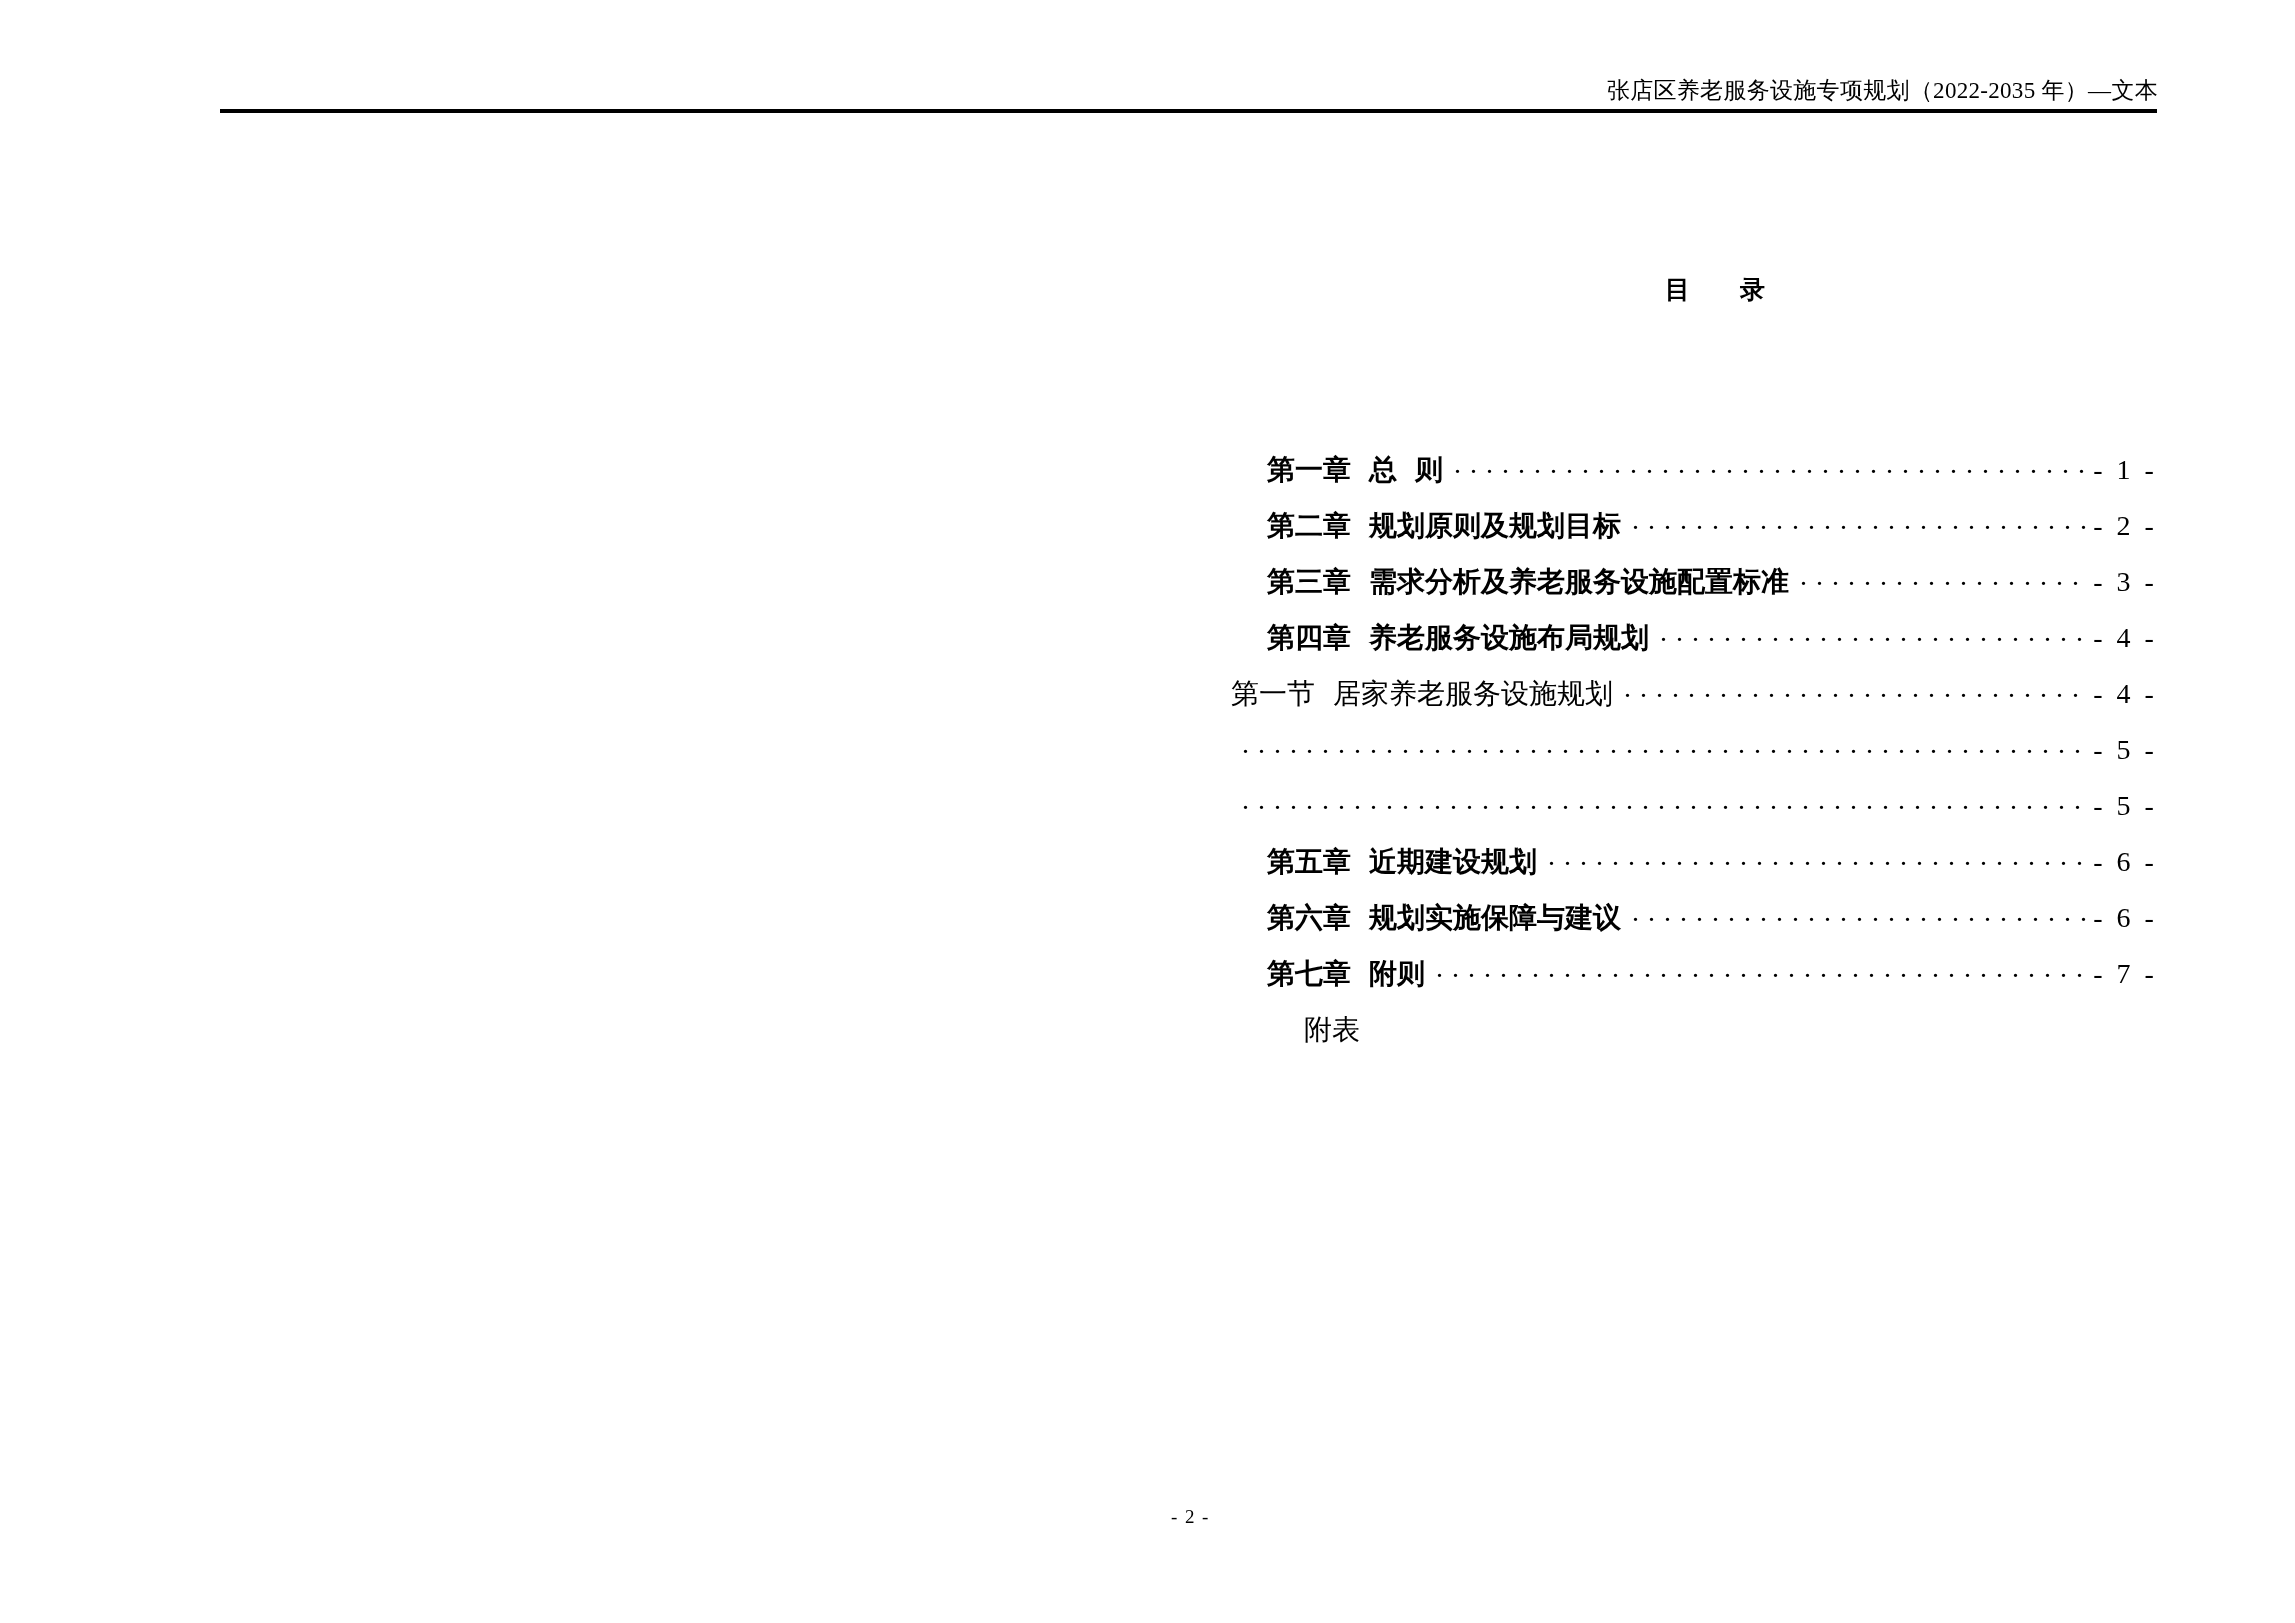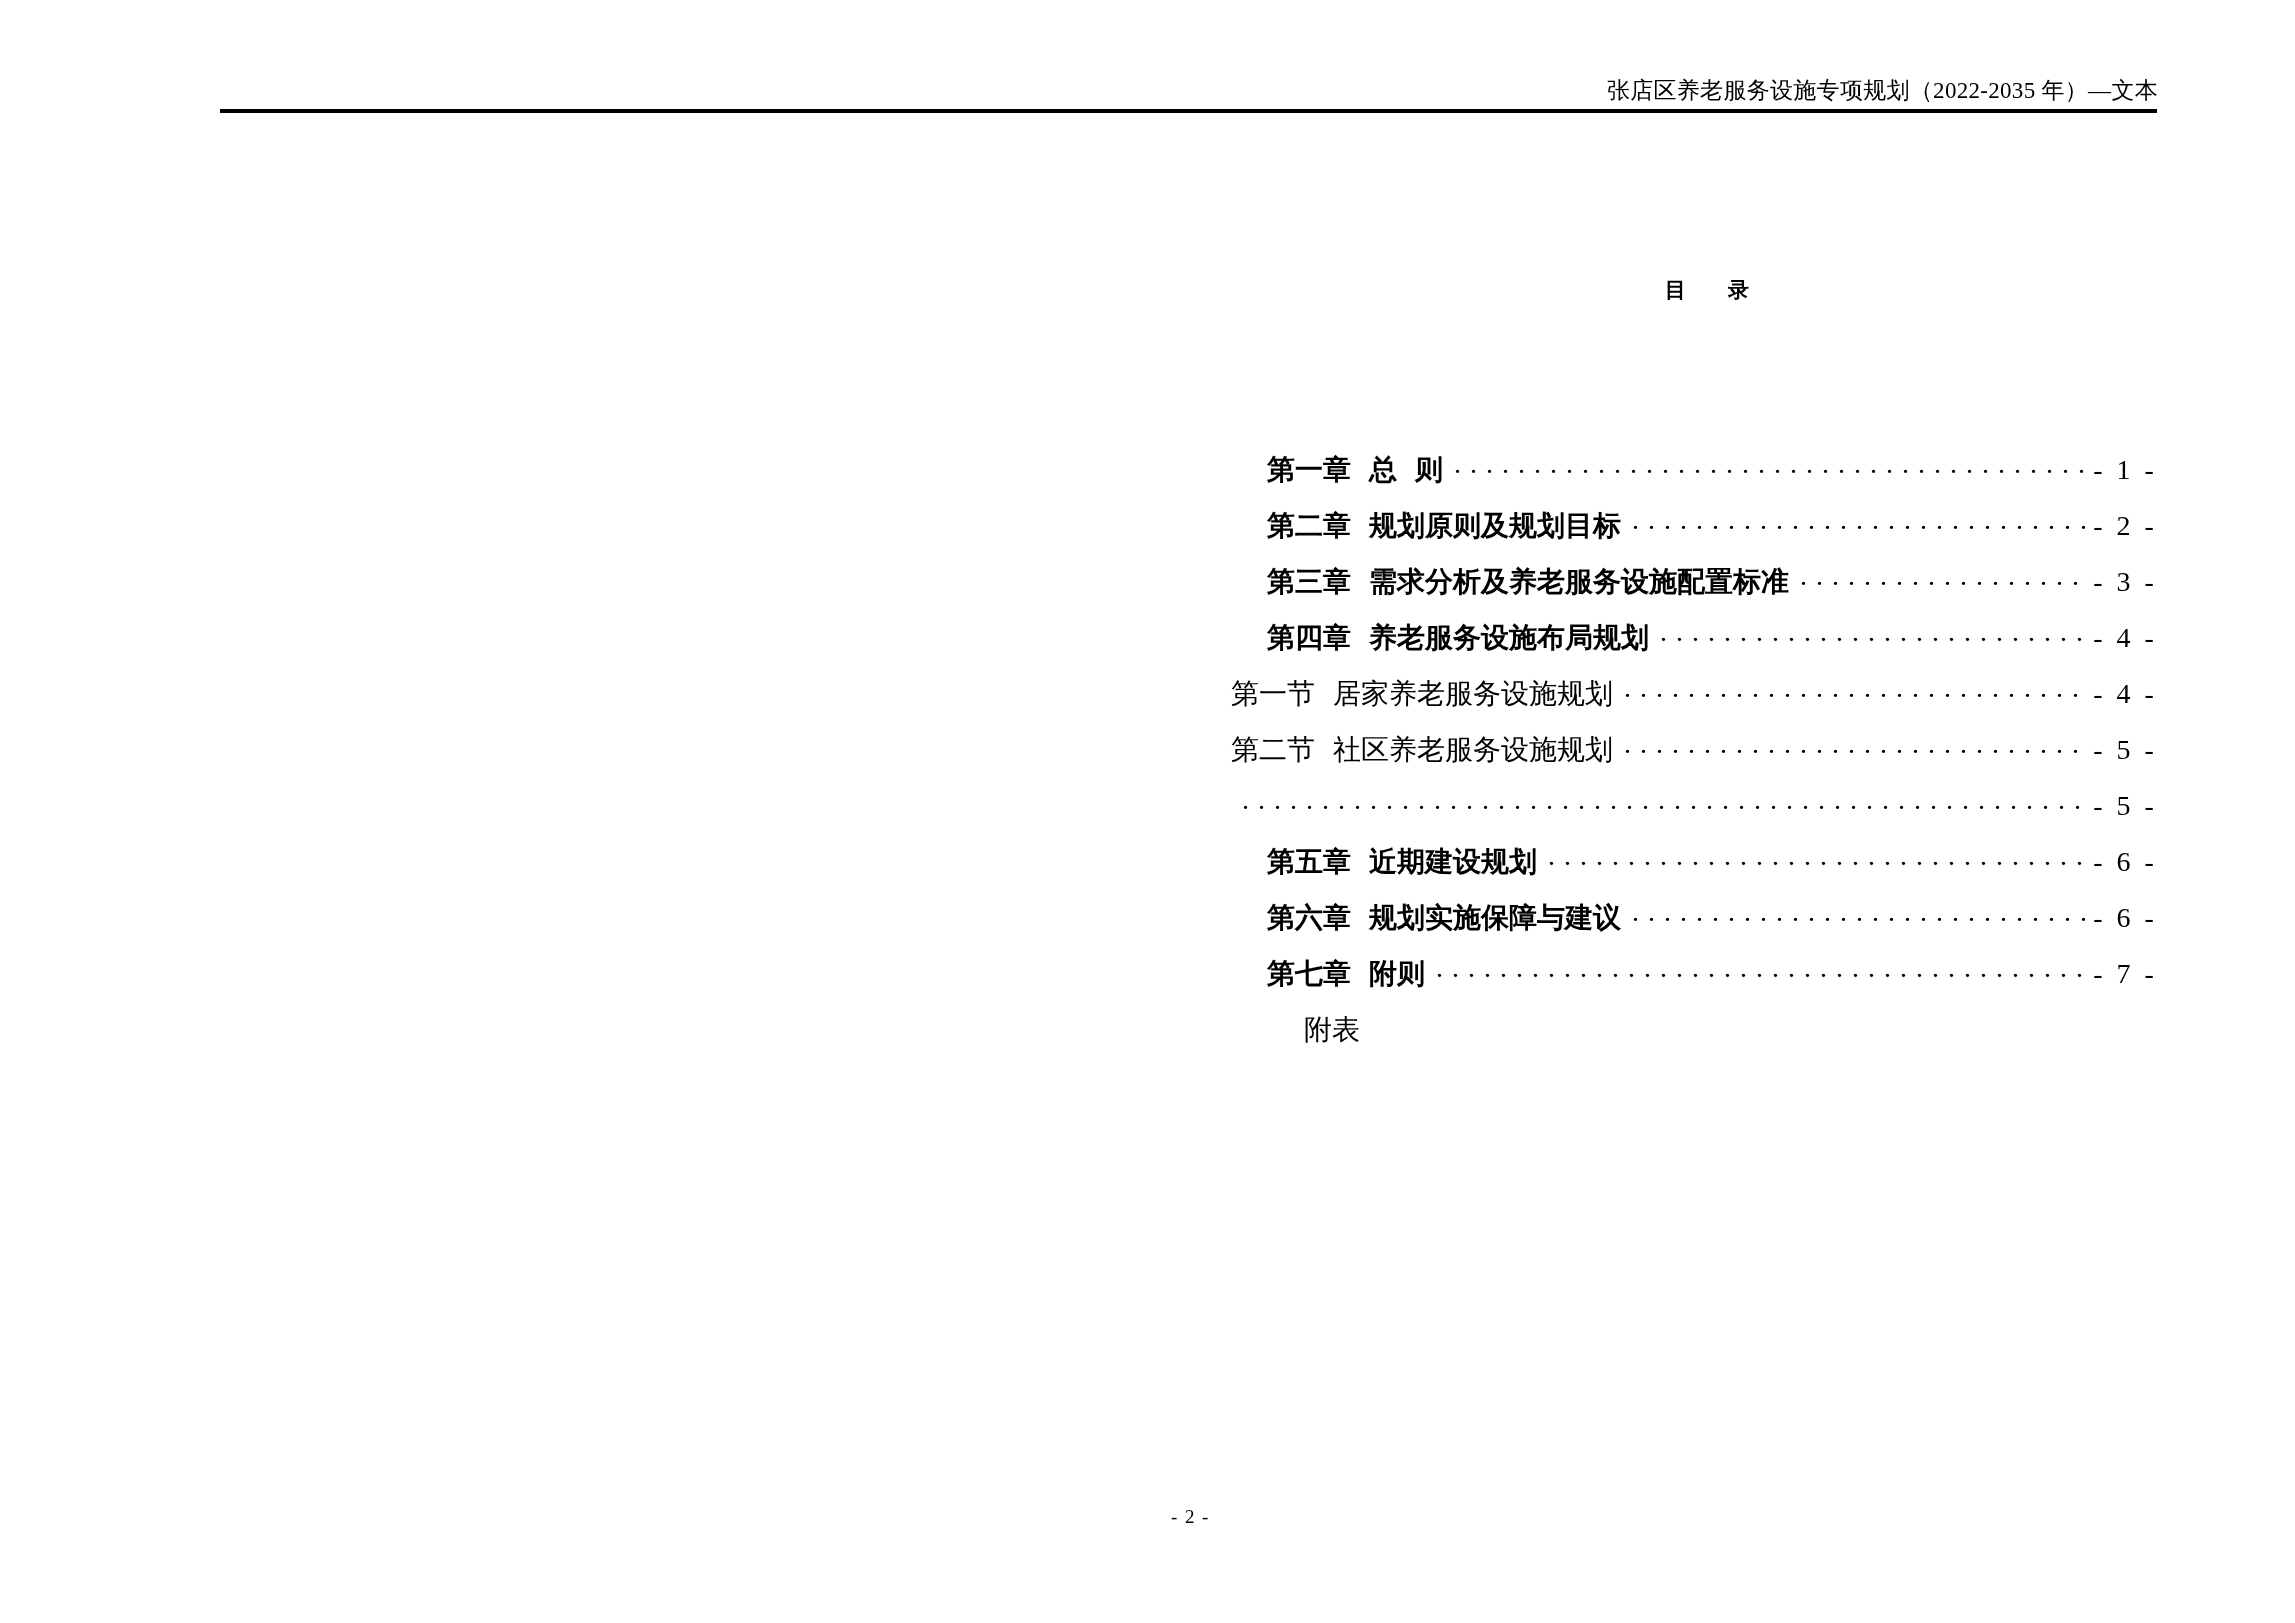--- a/index.html
+++ b/index.html
@@ -32,21 +32,21 @@
     height: 3.5px;
     background: #000000;
   }
 
   
   .doc-title {
     position: absolute;
     left: 1665px;
     top: 272px;
     margin: 0;
-    font-size: 21px;
+    font-size: 25px;
     line-height: 36px;
     font-weight: bold;
     white-space: nowrap;
   }
 
   
   .toc {
     position: absolute;
     left: 1231px;
     top: 442px;
@@ -132,21 +132,20 @@
       <span class="page-num">- 4 -</span>
     </div>
 
     <div class="toc-row section">
       <span class="entry-label">第一节 居家养老服务设施规划</span>
       <span class="leader"></span>
       <span class="page-num">- 4 -</span>
     </div>
 
     <div class="toc-row section">
-      <span class="entry-label">第二节 社区养老服务设施规划</span>
       <span class="leader"></span>
       <span class="page-num">- 5 -</span>
     </div>
 
     <div class="toc-row section">
       <span class="leader"></span>
       <span class="page-num">- 5 -</span>
     </div>
 
     <div class="toc-row chapter">

